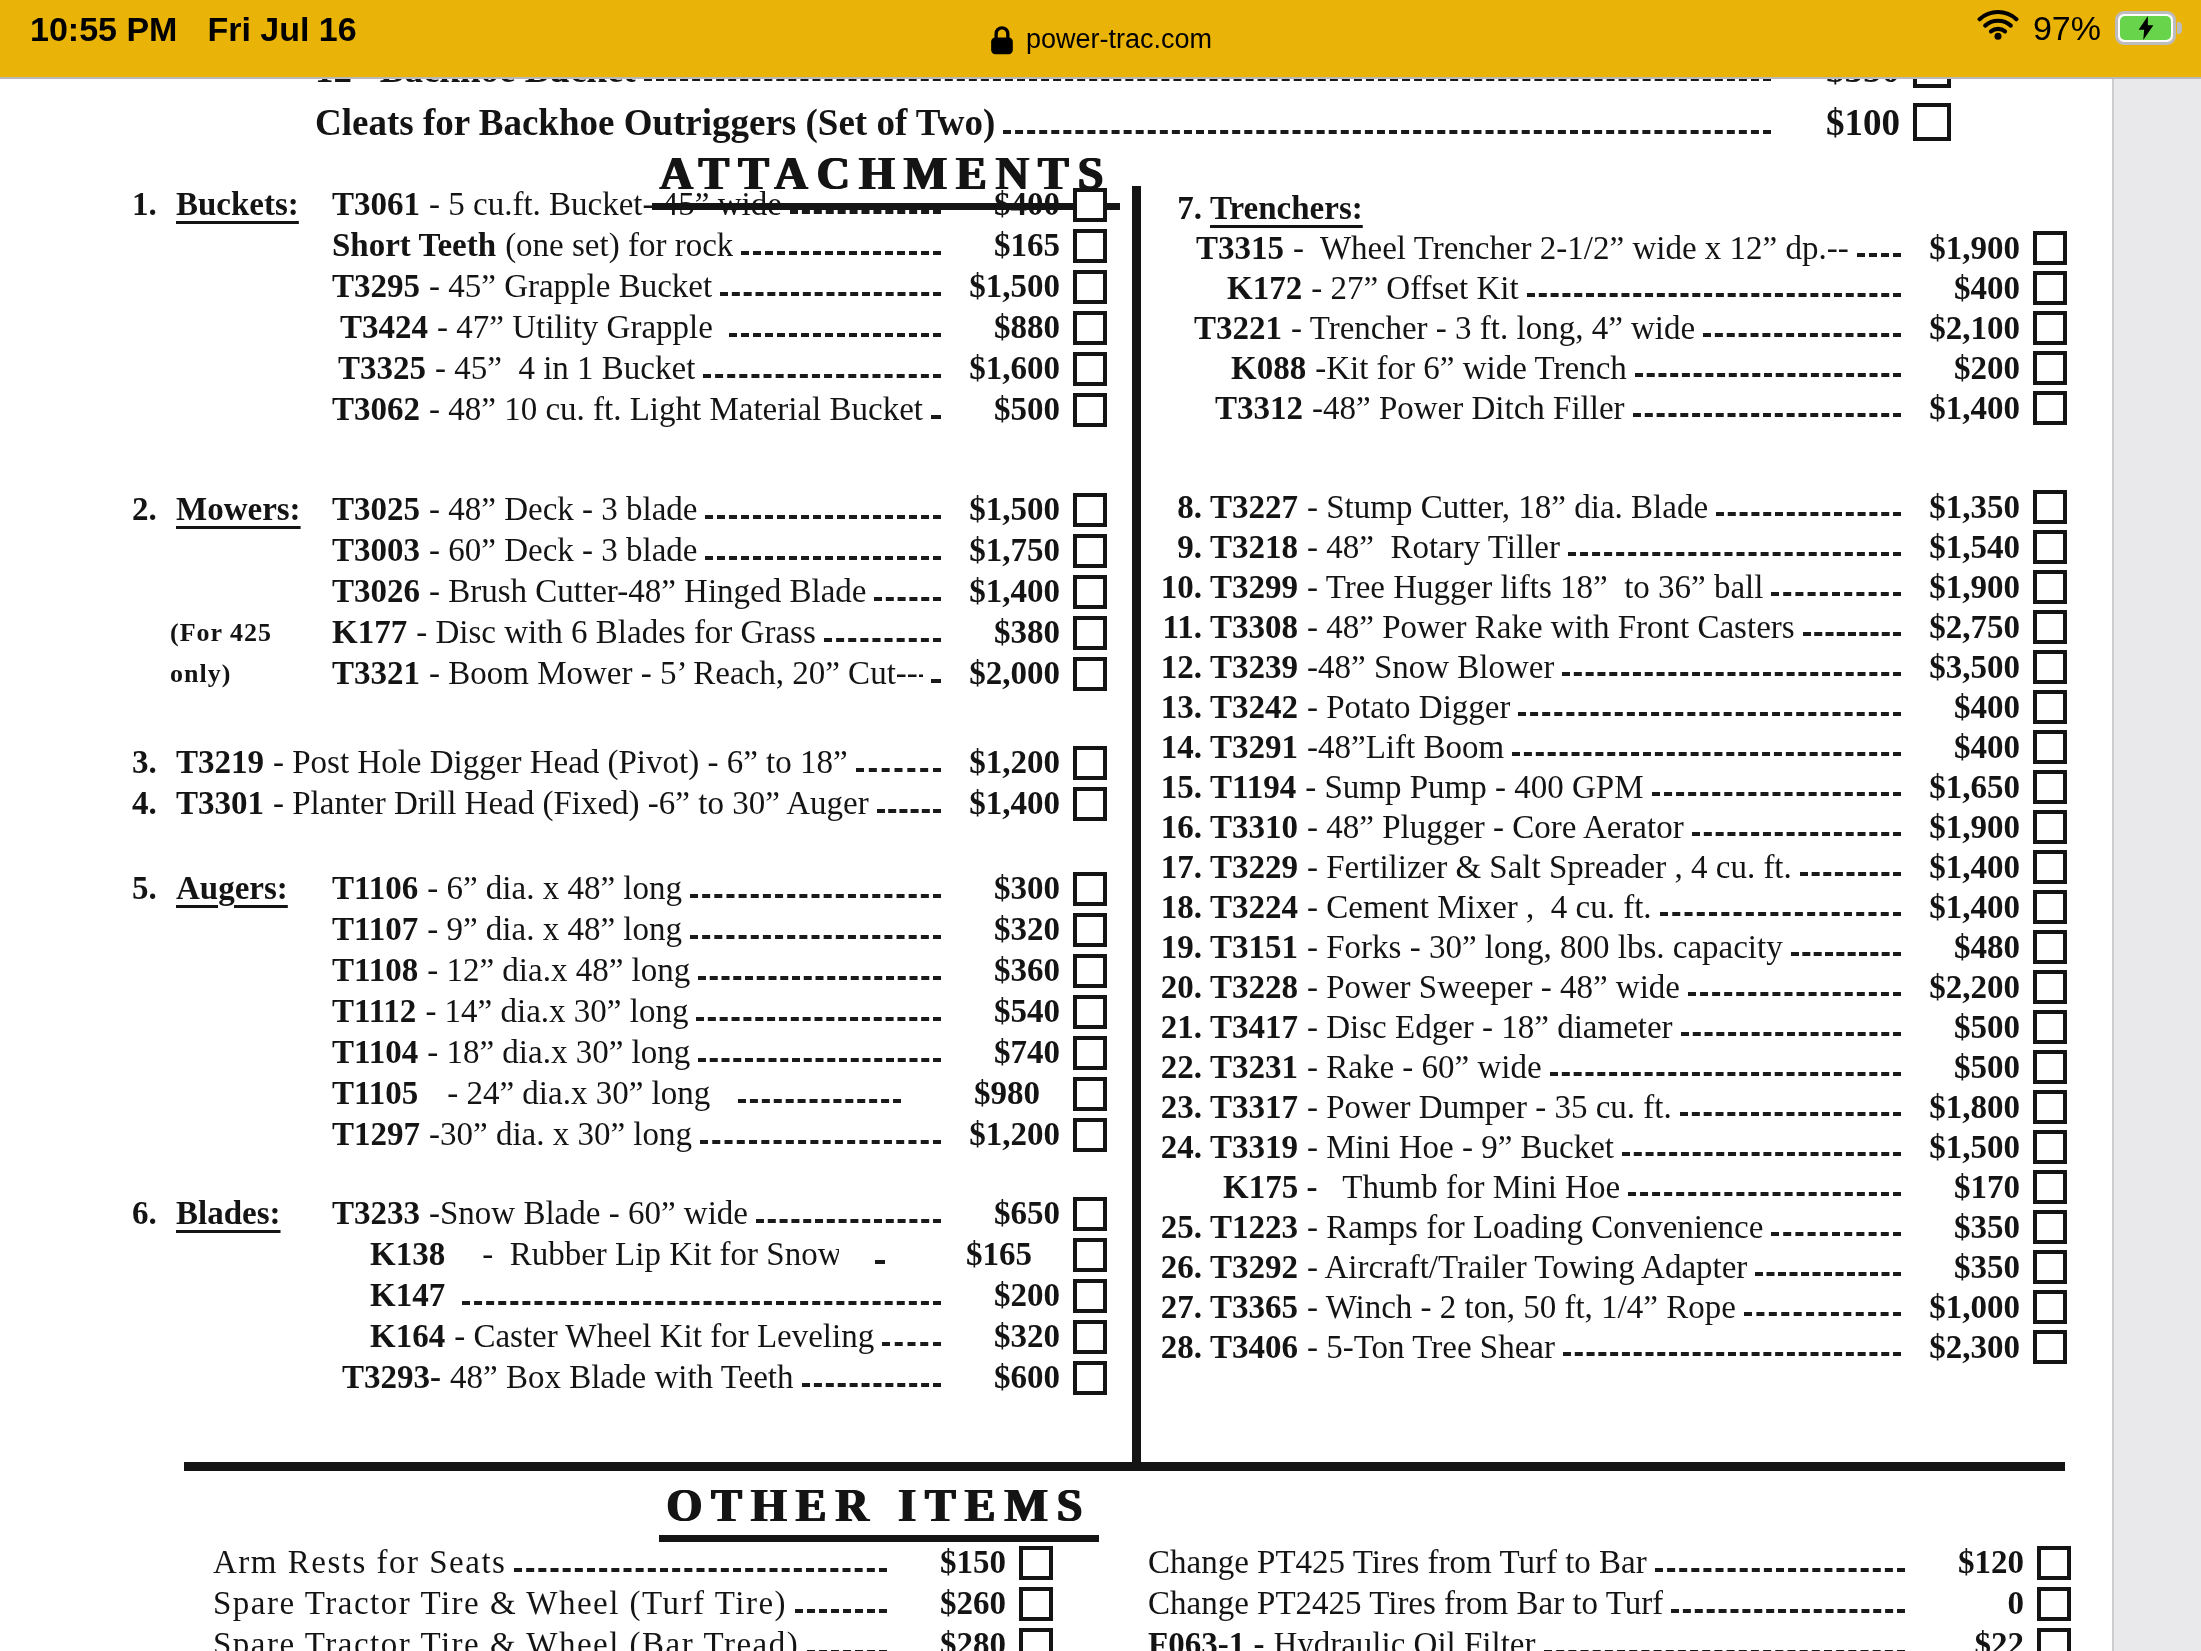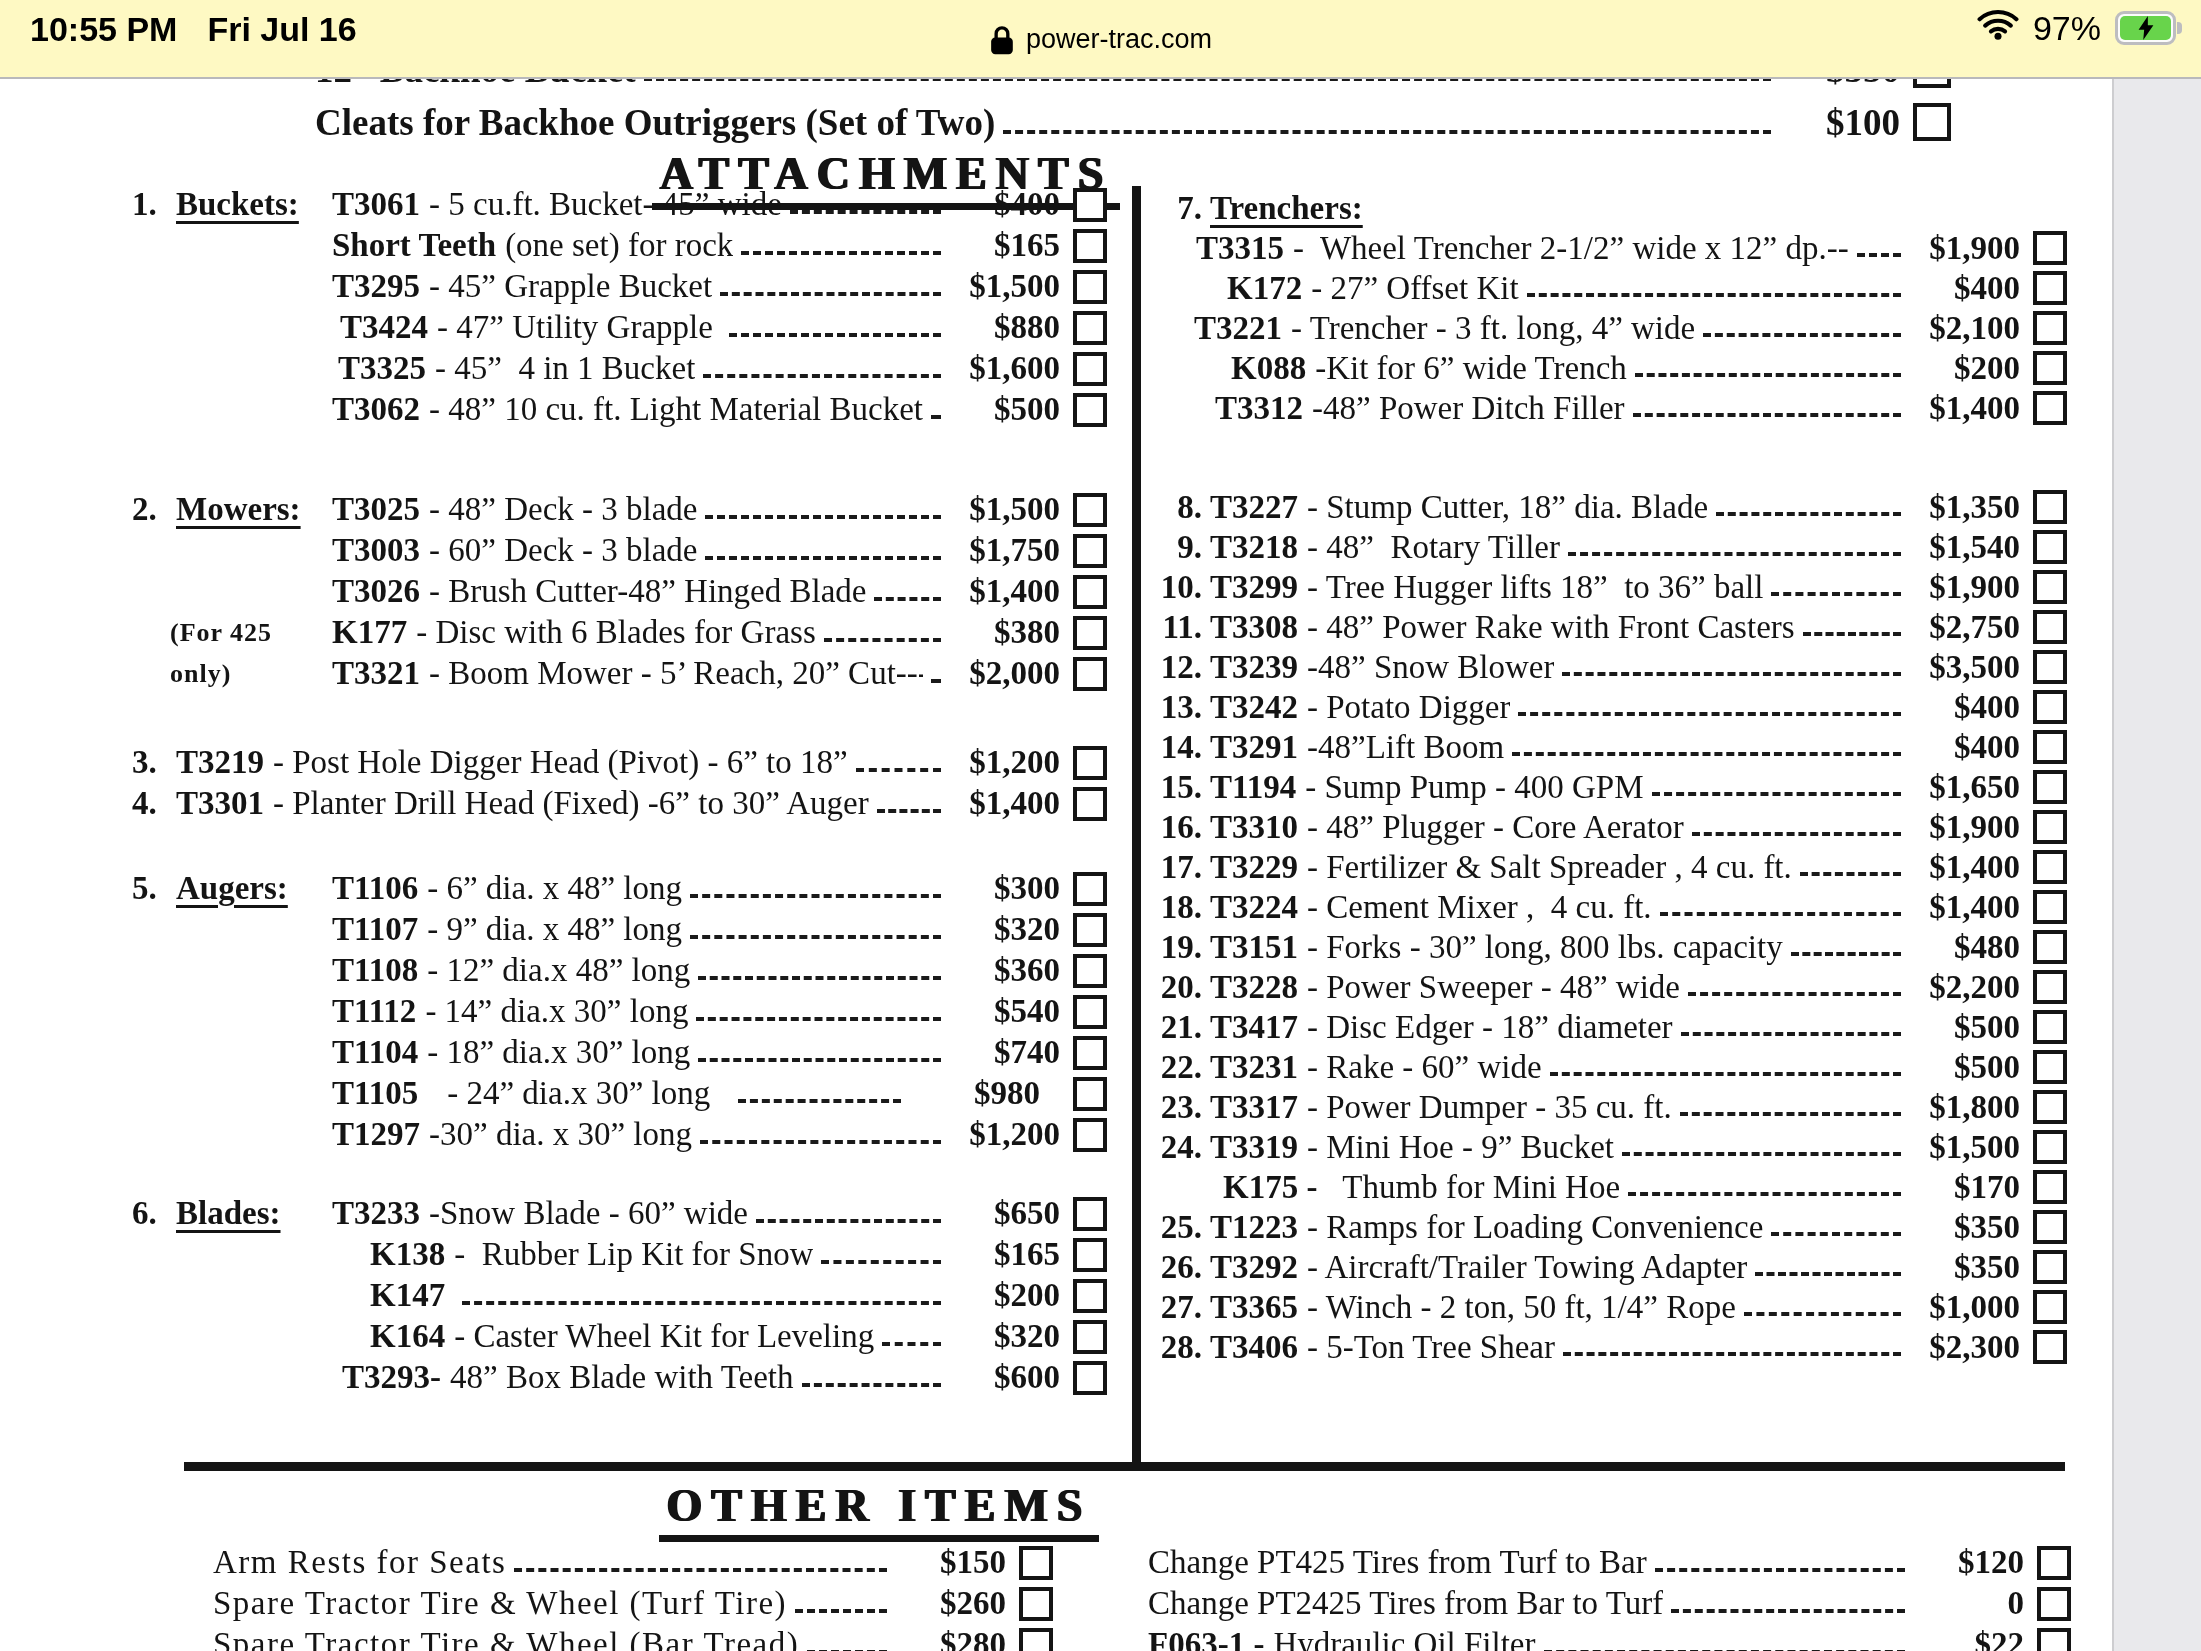--- a/index.html
+++ b/index.html
@@ -1,19 +1,19 @@
 <!DOCTYPE html>
 <html><head>
 <meta charset="utf-8">
 <style>
   html,body{margin:0;padding:0;width:2202px;height:1651px;overflow:hidden;background:#fff;}
   body{position:relative;font-family:"Liberation Serif","DejaVu Serif",serif;color:#141414;}
 
   
-  .chrome{position:absolute;left:0;top:0;width:2202px;height:77px;background:#fef9c3;
+  .chrome{position:absolute;left:0;top:0;width:2202px;height:77px;background:#eab308;
           border-bottom:2px solid #b9b9bb;z-index:10;font-family:"Liberation Sans","DejaVu Sans",sans-serif;}
   .status-left{position:absolute;left:30px;top:10px;font-size:34px;font-weight:700;color:#000;}
   .status-left .date{margin-left:30px;}
   .url-bar{position:absolute;left:50%;transform:translateX(-50%);top:24px;display:flex;align-items:center;
            font-size:27px;color:#000;cursor:pointer;}
   .lock{display:inline-flex;margin-right:12px;}
   .status-right{position:absolute;right:26px;top:8px;display:flex;align-items:center;gap:14px;font-size:34px;color:#000;}
   .battery{position:relative;width:55px;height:28px;border:3px solid #bdbdc0;border-radius:9px;background:#fcfcfc;}
   .battery .fill{position:absolute;left:2px;top:2px;right:2px;bottom:2px;background:#68d44b;border-radius:5px;}
   .battery .cap{position:absolute;right:-9px;top:8px;width:5px;height:12px;background:#bdbdc0;border-radius:0 4px 4px 0;}
@@ -91,21 +91,21 @@
       <div style="height: 44px;"></div>
       <div class="row"><span class="num">5.</span><span class="cat">Augers:</span><span class="code">T1106</span><span class="desc">- 6” dia. x 48” long</span><span class="leader"></span><span class="price">$300</span><span class="checkbox"></span></div>
       <div class="row" style="padding-left: 200px;"><span class="code">T1107</span><span class="desc">- 9” dia. x 48” long</span><span class="leader"></span><span class="price">$320</span><span class="checkbox"></span></div>
       <div class="row" style="padding-left: 200px;"><span class="code">T1108</span><span class="desc">- 12” dia.x 48” long</span><span class="leader"></span><span class="price">$360</span><span class="checkbox"></span></div>
       <div class="row" style="padding-left: 200px;"><span class="code">T1112</span><span class="desc">- 14” dia.x 30” long</span><span class="leader"></span><span class="price">$540</span><span class="checkbox"></span></div>
       <div class="row" style="padding-left: 200px;"><span class="code">T1104</span><span class="desc">- 18” dia.x 30” long</span><span class="leader"></span><span class="price">$740</span><span class="checkbox"></span></div>
       <div class="row" style="padding-left: 200px; gap: 20px;"><span class="code">T1105</span><span class="desc">- 24” dia.x 30” long</span><span class="leader"></span><span class="price">$980</span><span class="checkbox"></span></div>
       <div class="row" style="padding-left: 200px;"><span class="code">T1297</span><span class="desc">-30” dia. x 30” long</span><span class="leader"></span><span class="price">$1,200</span><span class="checkbox"></span></div>
       <div style="height: 38px;"></div>
       <div class="row"><span class="num">6.</span><span class="cat">Blades:</span><span class="code">T3233</span><span class="desc">-Snow Blade - 60” wide</span><span class="leader"></span><span class="price">$650</span><span class="checkbox"></span></div>
-      <div class="row" style="padding-left: 238px;"><span class="code">K138</span><span class="desc">-  Rubber Lip Kit for Snow</span><span class="leader"></span><span class="price">$165</span><span class="checkbox"></span></div>
+      <div class="row" style="padding-left: 238px; gap: 28px;"><span class="code">K138</span><span class="desc">-  Rubber Lip Kit for Snow</span><span class="leader"></span><span class="price">$165</span><span class="checkbox"></span></div>
       <div class="row" style="padding-left: 238px;"><span class="code">K147</span><span class="leader"></span><span class="price">$200</span><span class="checkbox"></span></div>
       <div class="row" style="padding-left: 238px;"><span class="code">K164</span><span class="desc">- Caster Wheel Kit for Leveling</span><span class="leader"></span><span class="price">$320</span><span class="checkbox"></span></div>
       <div class="row" style="padding-left: 210px;"><span class="code">T3293-</span><span class="desc">48” Box Blade with Teeth</span><span class="leader"></span><span class="price">$600</span><span class="checkbox"></span></div>
     </div>
 
   <div class="col-divider"></div>
 
   <div class="rightcol">
       <div class="row"><span class="num">7.</span><span class="cat">Trenchers:</span></div>
       <div class="row" style="padding-left: 42px;"><span class="code">T3315</span><span class="desc">-  Wheel Trencher 2-1/2” wide x 12” dp.--</span><span class="leader"></span><span class="price">$1,900</span><span class="checkbox"></span></div>

